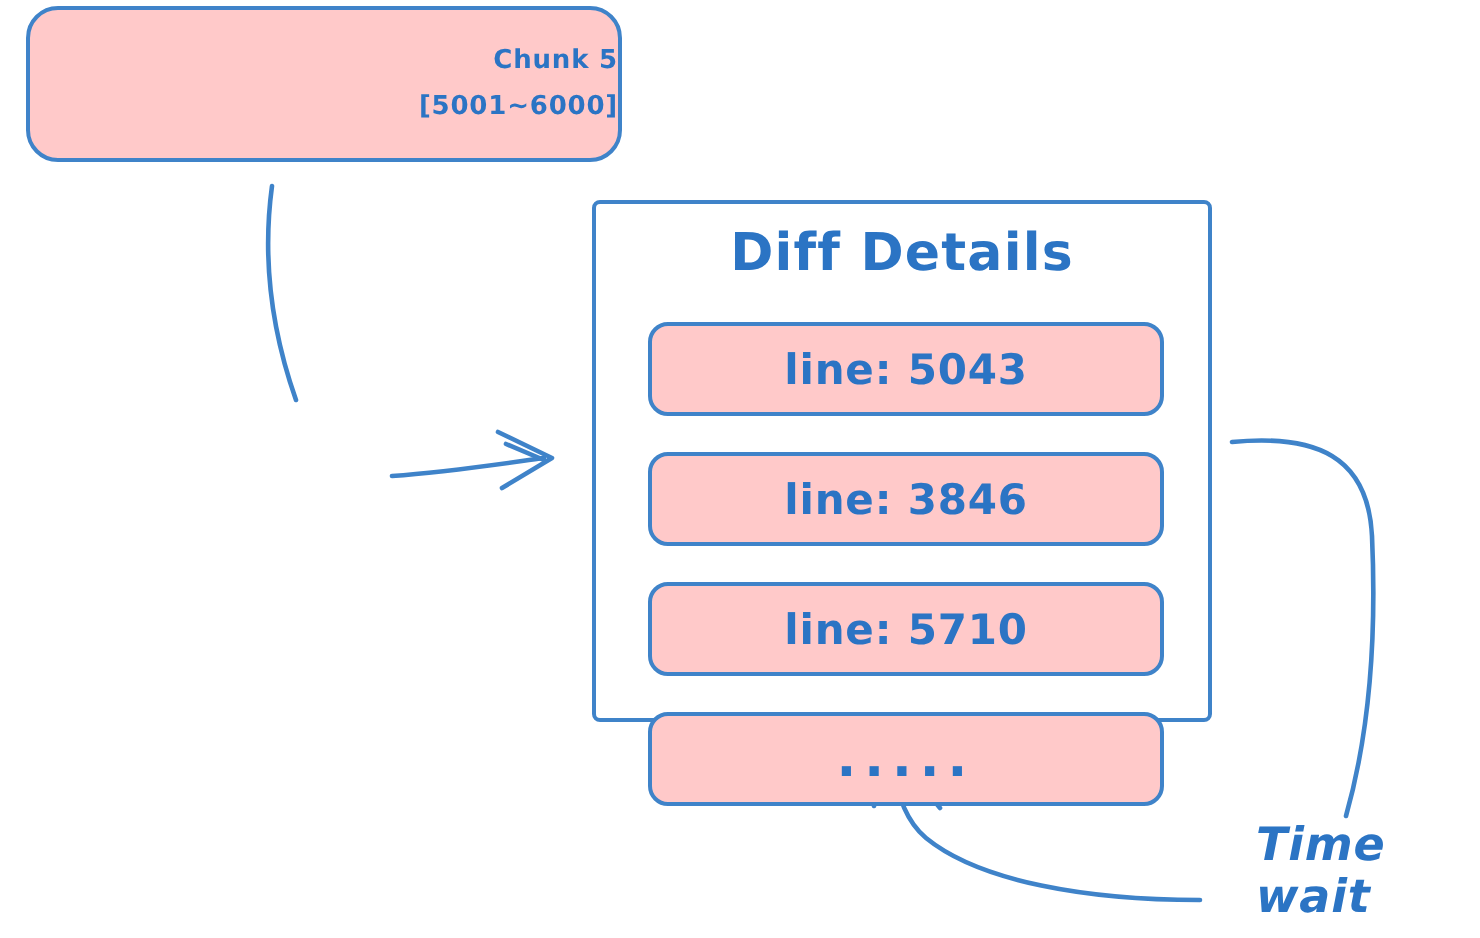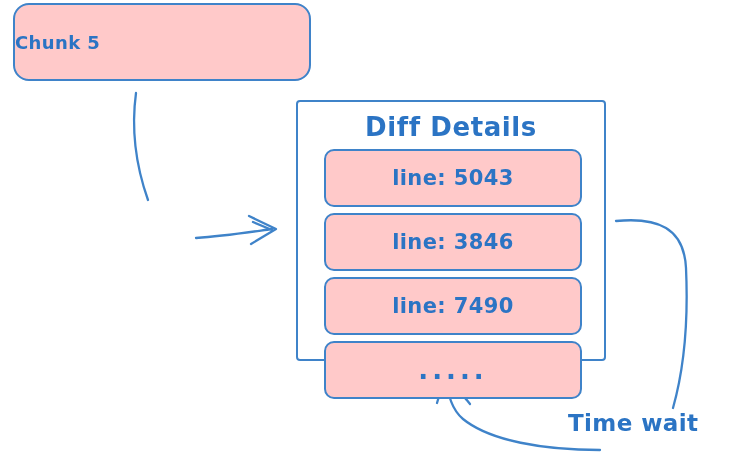--- a/index.html
+++ b/index.html
@@ -20,56 +20,58 @@
   .hand{font-weight:700;letter-spacing:.4px;}
   .svg-layer{position:absolute;left:0;top:0;width:740px;height:469px;pointer-events:none;}
   .stroke-line{fill:none;stroke:var(--stroke);stroke-width:2.3;stroke-linecap:round;stroke-linejoin:round;}
 
   .chunk-box{
     position:absolute;left:13px;top:3px;width:298px;height:78px;
     box-sizing:border-box;
     background:var(--pink);
     border:2.5px solid var(--stroke);
     border-radius:16px;
-    display:flex;flex-direction:column;align-items:flex-start;justify-content:center;
-    line-height:23px;font-size:18px;
+    display:flex;flex-direction:column;align-items:flex-end;justify-content:center;
+    line-height:23px;font-size:13px;
   }
   .diff-panel{
     position:absolute;left:296px;top:100px;width:310px;height:261px;
     box-sizing:border-box;
     background:var(--bg);
     border:2.5px solid var(--stroke);
     border-radius:4px;
   }
   .diff-title{
     margin-top:10px;
     text-align:center;
     font-size:26px;
     letter-spacing:.6px;
   }
   .diff-rows{
     display:flex;flex-direction:column;gap:6px;
     margin:7px 22px 0 26px;
   }
   .diff-row{
     box-sizing:border-box;
-    height:58px;
+    height:47px;
     background:var(--pink);
     border:2px solid var(--stroke);
     border-radius:10px;
     display:flex;align-items:center;justify-content:center;
     font-size:21px;
+    margin-top:12px;
   }
   .label-locate{
     position:absolute;left:120px;top:196px;
     font-size:20px;
   }
   .label-time-wait{
-    position:absolute;left:568px;top:410px;
+    position:absolute;left:628px;top:410px;
     font-size:23px;
+    font-style:italic;
   }
 </style>
 </head>
 <body>
 
 <div class="canvas">
 
   <svg class="svg-layer" viewBox="0 0 740 469">
 
     <path class="stroke-line" d="M 136 93 C 131 130, 136 166, 148 200"></path>
@@ -84,28 +86,29 @@
 
     <g>
       <path class="stroke-line" d="M 600 450 C 544 450, 490 441, 463 419 C 451 409, 447 392, 446 375"></path>
       <path class="stroke-line" d="M 437 403 L 446 373 L 466 399"></path>
       <path class="stroke-line" d="M 450 379 L 470 404"></path>
     </g>
   </svg>
 
   <div class="chunk-box hand">
     <div>Chunk 5</div>
+    <div>[5001~6000]</div>
   </div>
 
 
   <div class="diff-panel">
     <div class="diff-title hand">Diff Details</div>
     <div class="diff-rows">
       <div class="diff-row hand">line: 5043</div>
       <div class="diff-row hand">line: 3846</div>
-      <div class="diff-row hand">line: 7490</div>
+      <div class="diff-row hand">line: 5710</div>
       <div class="diff-row hand" style="font-size:26px;letter-spacing:4px;">.....</div>
     </div>
   </div>
 
   <div class="label-time-wait hand">Time wait</div>
 
 </div>
 
 </body></html>

